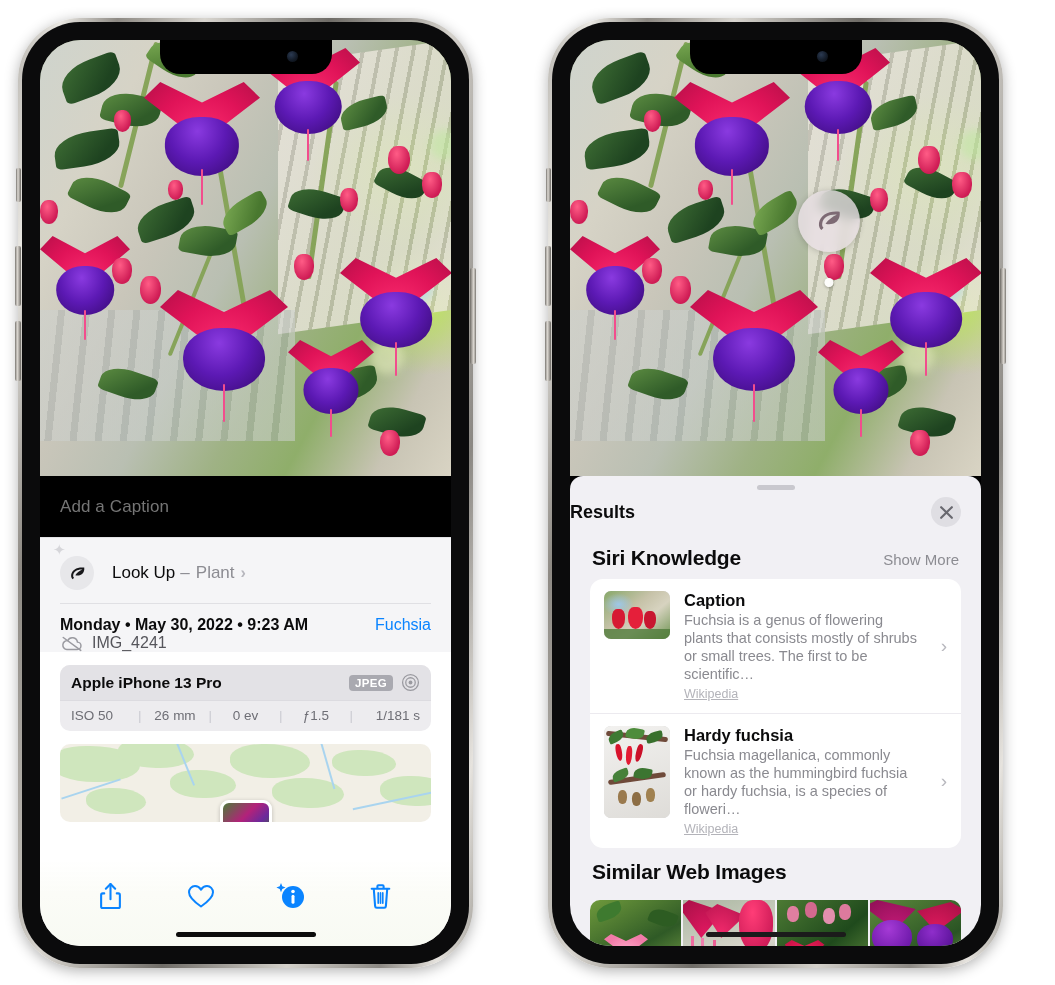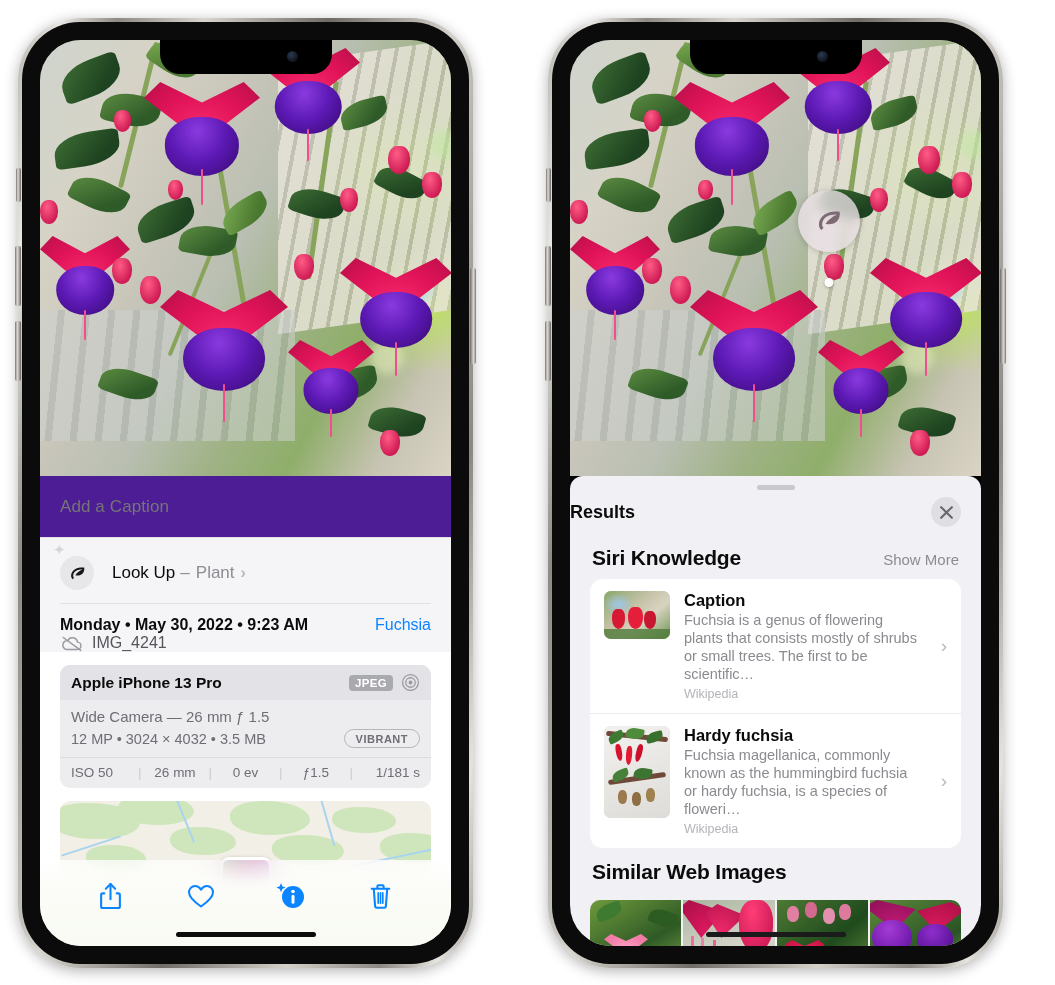--- a/index.html
+++ b/index.html
@@ -110,21 +110,21 @@
   .bud {
     position:absolute; border-radius:46% 46% 54% 54%;
     background:radial-gradient(ellipse at 40% 28%,#ff5c86,#cf1c55 70%);
   }
   .bokeh { position:absolute; border-radius:50%; filter:blur(4px); opacity:.55; }
 
   
   .sheet { position:absolute; left:0; right:0; bottom:0; background:#fff; }
   .caption-row {
     height:62px; display:flex; align-items:center; padding:0 20px;
-    background:#4c1d95; border-bottom:1px solid #e3e3e6;
+    background:#000000; border-bottom:1px solid #e3e3e6;
   }
   .caption-ph { font-size:17px; color:#aaaab0; letter-spacing:.1px; }
 
   .lookup-zone { background:#f5f5f7; padding:12px 20px 0; }
   .lookup-row { display:flex; align-items:center; height:46px; position:relative; }
   .leafbadge {
     position:relative; width:34px; height:34px; border-radius:50%;
     background:#e7e7ea; display:flex; align-items:center; justify-content:center;
     flex:0 0 auto;
   }
@@ -239,21 +239,21 @@
   .kcards { margin:0 20px; background:#fff; border-radius:13px; overflow:hidden; }
   .kcard { display:flex; align-items:flex-start; padding:12px 12px 12px 14px; position:relative; }
   .kcard + .kcard { border-top:1px solid #eceaef; }
   .kthumb { flex:0 0 auto; border-radius:7px; overflow:hidden; position:relative;
             background:#cfcfcf; }
   .kthumb.a { width:66px; height:48px; }
   .kthumb.b { width:66px; height:92px; }
   .ktext { margin-left:14px; flex:1; min-width:0; padding-right:26px; }
   .ktitle { font-size:16.5px; font-weight:700; color:#0b0b0c; }
   .kdesc { font-size:14.5px; line-height:18px; color:#8a8a90; margin-top:1px; }
-  .ksrc { font-size:12.5px; color:#b3b3b9; margin-top:4px; }
+  .ksrc { font-size:12.5px; color:#b3b3b9; margin-top:4px;text-decoration:underline; }
   .kchev { position:absolute; right:14px; top:50%; transform:translateY(-50%);
            color:#b8b8be; font-size:19px; }
 
   .simgrid { display:flex; margin:10px 20px 0; gap:2px; border-radius:10px 10px 0 0;
              overflow:hidden; }
   .simcell { flex:1; height:84px; position:relative; overflow:hidden; }
 </style>
 </head>
 <body>
 
@@ -386,27 +386,20 @@
             <span class="exif-head-r">
               <span class="pill-jpeg">JPEG</span>
               <span class="lensicon">
                 <svg width="19" height="19" viewBox="0 0 24 24" aria-hidden="true">
                   <circle cx="12" cy="12" r="10" fill="none" stroke="#9a9aa0" stroke-width="1.6"></circle>
                   <circle cx="12" cy="12" r="6" fill="none" stroke="#9a9aa0" stroke-width="1.6"></circle>
                   <circle cx="12" cy="12" r="2.4" fill="#9a9aa0"></circle>
                 </svg>
               </span>
             </span>
-          </div>
-          <div class="exif-body">
-            <div class="exif-r1">Wide Camera — 26 mm ƒ 1.5</div>
-            <div class="exif-r2">
-              <span>12 MP • 3024 × 4032 • 3.5 MB</span>
-              <span class="pill-vib">VIBRANT</span>
-            </div>
           </div>
           <div class="exif-foot">
             <span>ISO 50</span>
             <span class="exif-sep">|</span>
             <span>26 mm</span>
             <span class="exif-sep">|</span>
             <span>0 ev</span>
             <span class="exif-sep">|</span>
             <span>ƒ1.5</span>
             <span class="exif-sep">|</span>

